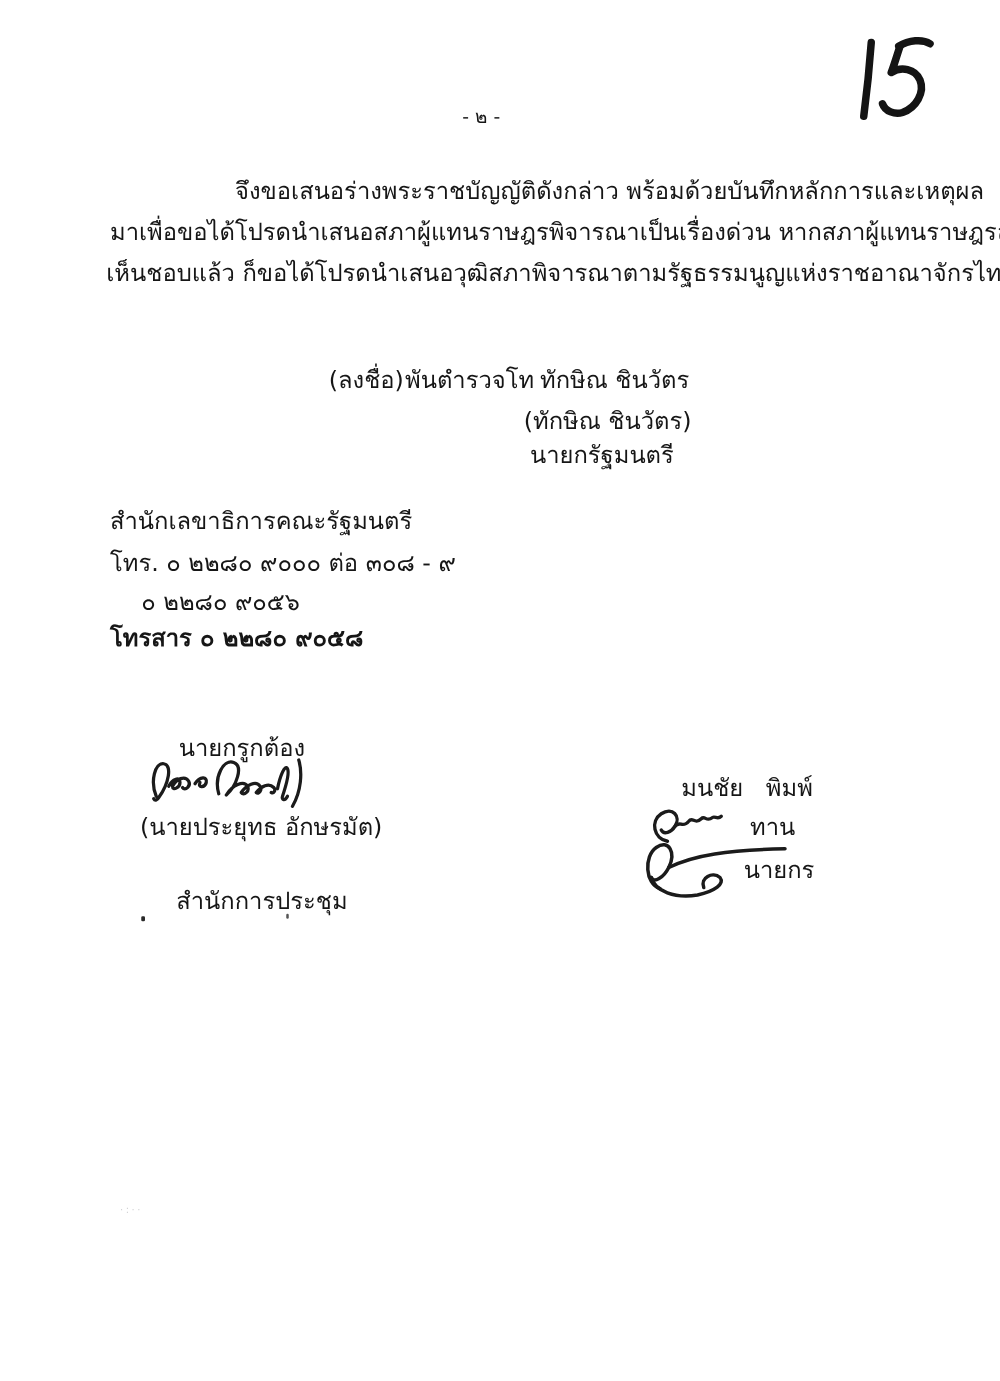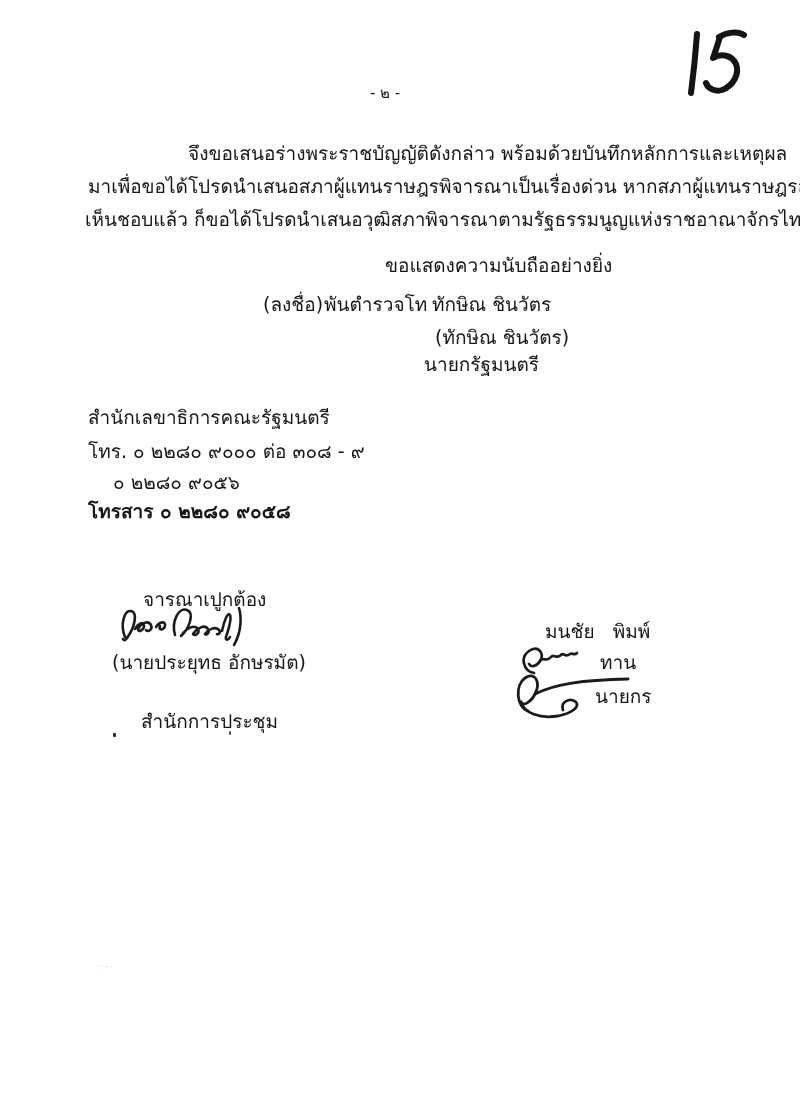--- a/index.html
+++ b/index.html
@@ -46,33 +46,32 @@
   </div>
 
   <div class="t small" style="left:322px;top:84px;width:126px;text-align:center;">- ๒ -</div>
 
   <div style="position:absolute;left:85px;top:137px;width:560px;">
     <div class="t para-line indent" style="position:relative;left:0;top:0;">จึงขอเสนอร่างพระราชบัญญัติดังกล่าว พร้อมด้วยบันทึกหลักการและเหตุผล</div>
     <div class="t para-line" style="position:relative;left:3px;top:0;">มาเพื่อขอได้โปรดนำเสนอสภาผู้แทนราษฎรพิจารณาเป็นเรื่องด่วน หากสภาผู้แทนราษฎรลงมติ</div>
     <div class="t para-line" style="position:relative;left:0;top:0;">เห็นชอบแล้ว ก็ขอได้โปรดนำเสนอวุฒิสภาพิจารณาตามรัฐธรรมนูญแห่งราชอาณาจักรไทยต่อไป</div>
   </div>
 
-  <div class="t" style="left:385px;top:254px;">ขอแสดงความนับถืออย่างยิ่ง</div>
   <div class="t" style="left:263px;top:293px;">(ลงชื่อ)</div>
   <div class="t" style="left:324px;top:293px;">พันตำรวจโท</div>
   <div class="t" style="left:432px;top:293px;">ทักษิณ ชินวัตร</div>
-  <div class="t" style="left:419px;top:326px;margin-left:16px;">(ทักษิณ ชินวัตร)</div>
+  <div class="t" style="left:419px;top:326px;">(ทักษิณ ชินวัตร)</div>
   <div class="t" style="left:424px;top:353px;">นายกรัฐมนตรี</div>
 
   <div class="t" style="left:88px;top:406px;">สำนักเลขาธิการคณะรัฐมนตรี</div>
   <div class="t" style="left:88px;top:440px;">โทร. ๐ ๒๒๘๐ ๙๐๐๐ ต่อ ๓๐๘ - ๙</div>
   <div class="t" style="left:113px;top:471px;">๐ ๒๒๘๐ ๙๐๕๖</div>
   <div class="t" style="left:88px;top:500px;font-weight:bold;">โทรสาร ๐ ๒๒๘๐ ๙๐๕๘</div>
 
-  <div class="t" style="left:143px;top:588px;">จารณาเปูกต้อง</div>
+  <div class="t" style="left:143px;top:588px;">นายกรูกต้อง</div>
 
   <svg class="sig" style="left:115px;top:603px;" width="134" height="48" viewBox="0 0 134 48">
     <path stroke-width="2.6" d="M10,34 C5,22 9,7 16,8 C23,9 20,24 12,35 C11,37 9,38 8,36"></path>
     <path stroke-width="2.6" d="M20,26 C23,20 29,18 29,23 C29,27 23,30 23,26 C26,20 33,17 36,22 C38,26 33,30 31,27"></path>
     <path stroke-width="2.6" d="M41,24 C45,18 51,18 50,23 C49,27 43,28 45,23"></path>
     <path stroke-width="2.6" d="M60,32 C56,18 64,4 72,7 C80,10 74,26 66,33 C71,25 80,21 83,26 C85,30 80,34 78,31 C82,25 90,21 93,26 C95,29 92,33 90,31 C94,26 100,23 104,27 C106,29 104,32 102,31"></path>
     <path stroke-width="2.6" d="M107,28 C109,18 113,8 115,12 C117,16 113,28 111,34 C110,37 113,38 115,34"></path>
     <path stroke-width="2.6" d="M124,5 C127,15 126,30 119,42"></path>
   </svg>
 

